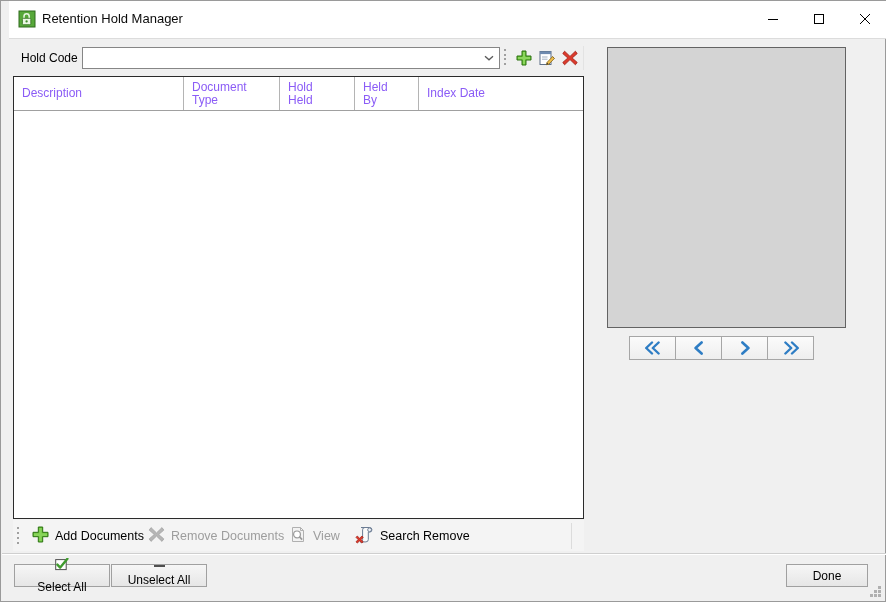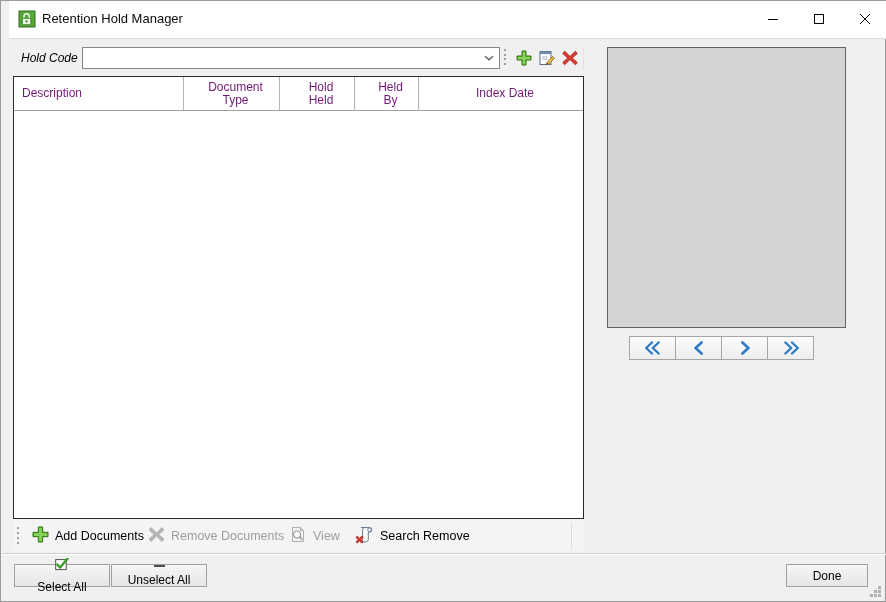--- a/index.html
+++ b/index.html
@@ -59,21 +59,20 @@
   #btn-min  { left: 741px; }
   #btn-max  { left: 787px; }
   #btn-close{ left: 833px; }
 
   
   #holdcode-label {
     position: absolute;
     left: 20px; top: 50px;
     font-size: 12px;
     white-space: nowrap;
-    font-style: italic;
   }
   #holdcode-combo {
     position: absolute;
     left: 81px; top: 46px;
     width: 418px; height: 22px;
     box-sizing: border-box;
     border: 1px solid #868686;
     background: #ffffff;
   }
   #holdcode-input {
@@ -147,25 +146,25 @@
   .hcell {
     position: absolute;
     top: 0;
     height: 33px;
     box-sizing: border-box;
     padding-left: 8px;
     display: flex;
     flex-direction: column;
     justify-content: center;
     font-size: 12px;
-    color: #701a75;
+    color: #8b5cf6;
     line-height: 13px;
     white-space: pre-line;
   }
-  .hcell + .hcell { border-left: 1px solid #b4b4b4; text-align: center; }
+  .hcell + .hcell { border-left: 1px solid #b4b4b4; }
   #grid-body {
     position: absolute;
     left: 0; top: 34px;
     width: 569px; height: 407px;
     background: #ffffff;
   }
 
   
   #cmdstrip {
     position: absolute;

